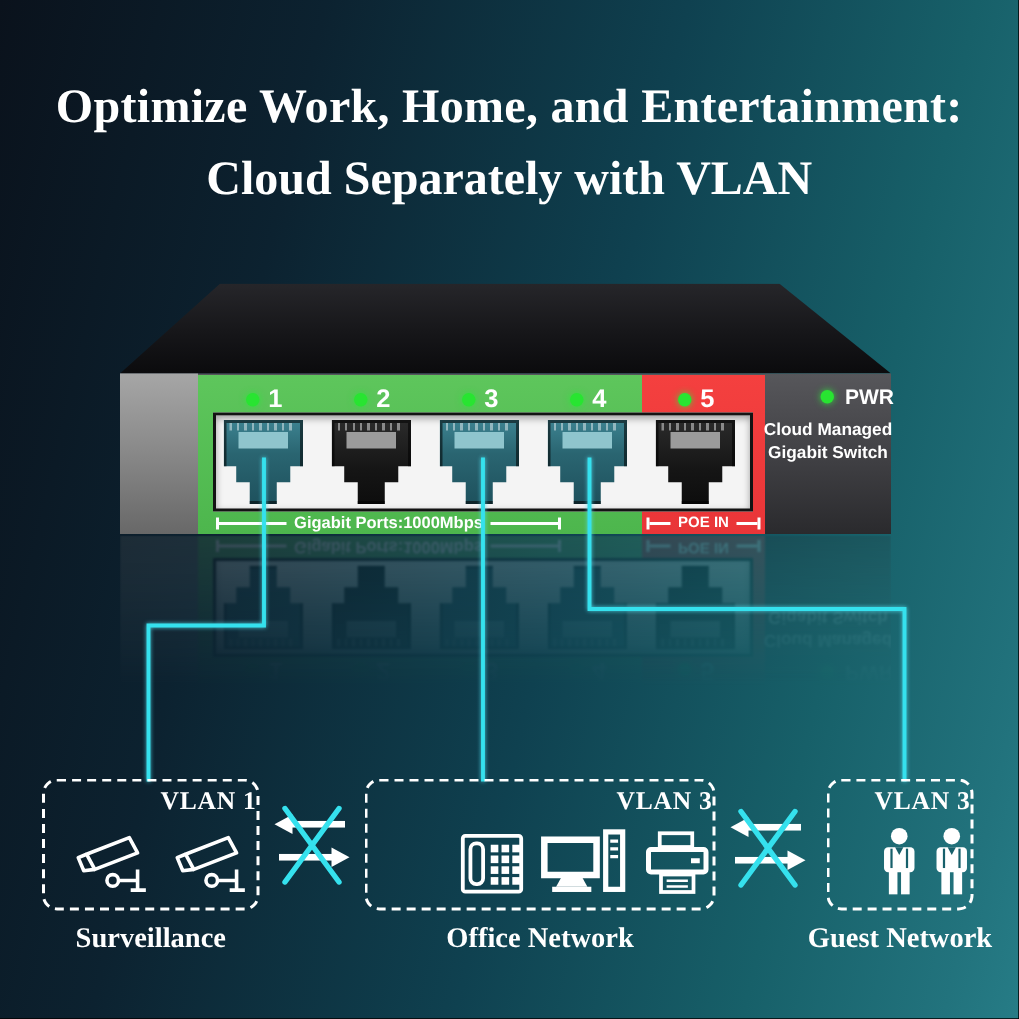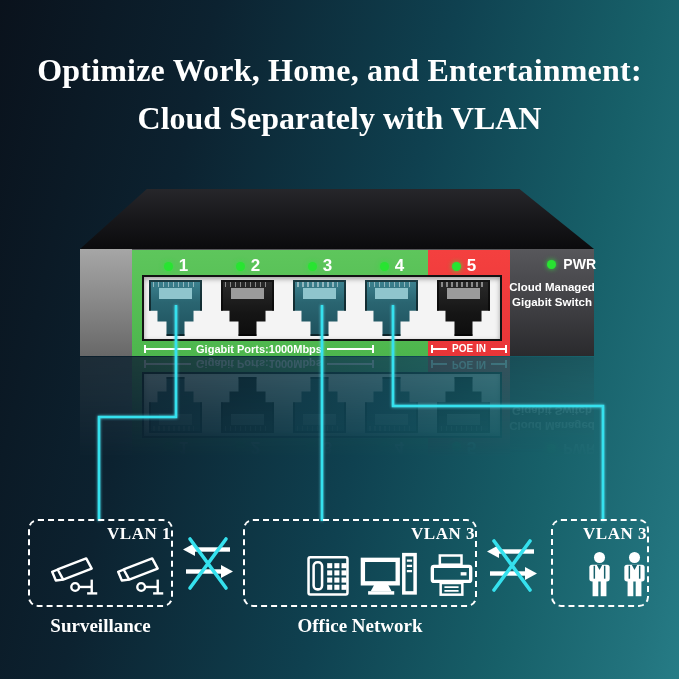--- a/index.html
+++ b/index.html
@@ -376,14 +376,15 @@
           <rect x="6.6" y="16" width="1.6" height="14"></rect>
           <rect x="17.8" y="16" width="1.6" height="14"></rect>
           <path d="M10 15 L13 20.5 L16 15 Z"></path>
         </g>
       </svg>
     </div>
   </div>
 
   <div class="caption cap2">Office Network</div>
   <div class="caption cap1">Surveillance</div>
+  <div class="caption cap3">Guest Network</div>
 
 </div>
 
 </body></html>

